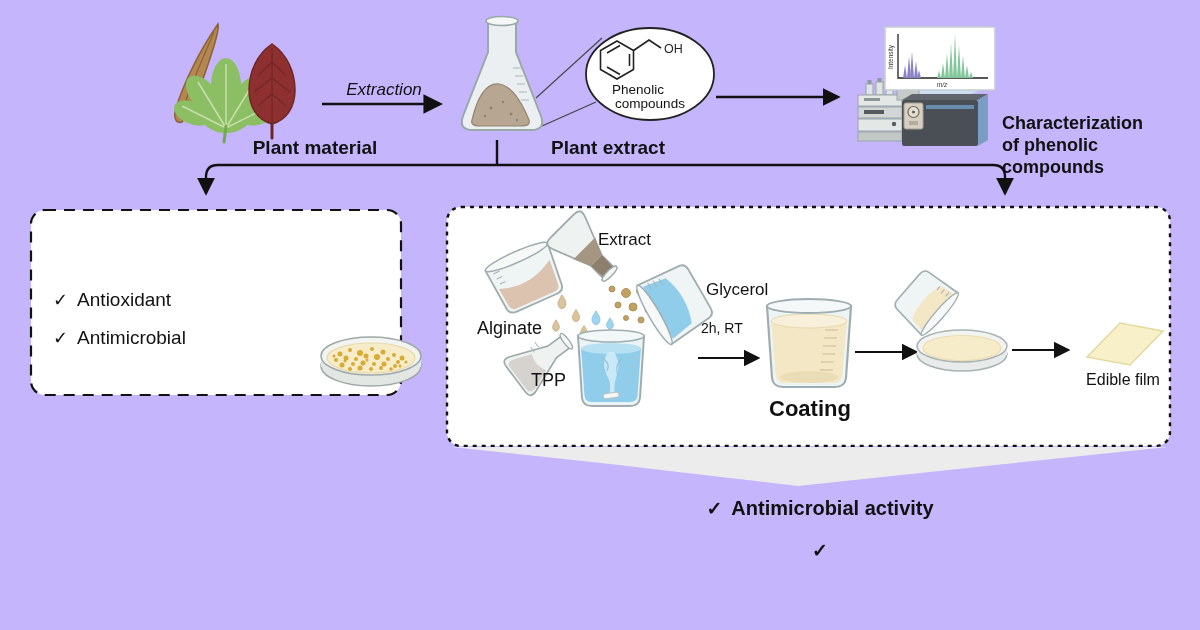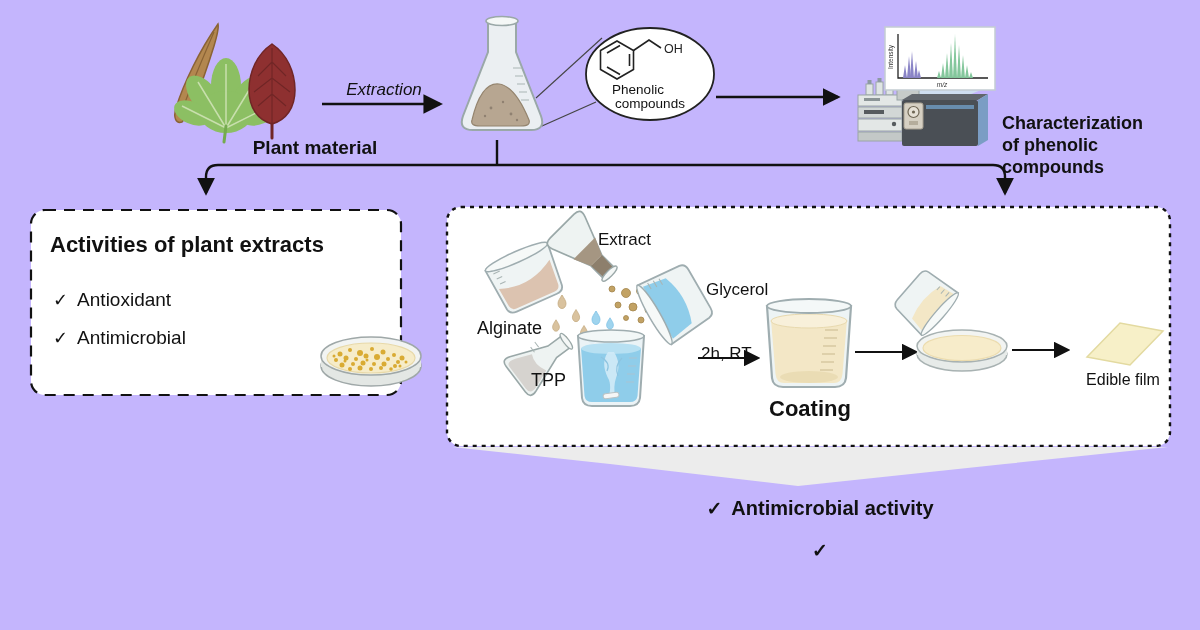--- a/index.html
+++ b/index.html
@@ -274,42 +274,42 @@
     <ellipse cx="962" cy="348" rx="39" ry="12.5" fill="#f7ecca" stroke="#ecdcae" stroke-width="1.2"></ellipse>
   </g>
 
   <line x1="1012" y1="350" x2="1068" y2="350" stroke="#111" stroke-width="2.2" marker-end="url(#arrow)"></line>
 
   <polygon points="1087,357 1120,323 1163,331 1130,365" fill="#f7f0c8" stroke="#e3daa0" stroke-width="1.5"></polygon>
 </svg>
 
   <div class="lbl b c" style="left:215px;top:126px;width:200px;font-size:19px;">Plant material</div>
   <div class="lbl i c" style="left:324px;top:80px;width:120px;font-size:17px;">Extraction</div>
+  <div class="lbl b c" style="left:508px;top:126px;width:200px;font-size:19px;">Plant extract</div>
   <div class="lbl c" style="left:590px;top:82px;width:96px;font-size:13.5px;">Phenolic</div>
   <div class="lbl c" style="left:590px;top:96px;width:120px;font-size:13.5px;">compounds</div>
 
   <div class="lbl b" style="left:1002px;top:102px;font-size:18px;">Characterization</div>
   <div class="lbl b" style="left:1002px;top:124px;font-size:18px;">of phenolic</div>
   <div class="lbl b" style="left:1002px;top:146px;font-size:18px;">compounds</div>
 
-  <div class="lbl b" style="left:50px;top:221px;font-size:22px;">Activities of plant extracts</div>
   <div class="lbl row" style="left:53px;top:289px;font-size:19px;">
     <span class="chk">✓</span>
     <span>Antioxidant</span>
   </div>
   <div class="lbl row" style="left:53px;top:327px;font-size:19px;">
     <span class="chk">✓</span>
     <span>Antimicrobial</span>
   </div>
 
   <div class="lbl" style="left:598px;top:230px;font-size:17px;">Extract</div>
   <div class="lbl" style="left:477px;top:318px;font-size:18px;">Alginate</div>
   <div class="lbl" style="left:706px;top:280px;font-size:17px;">Glycerol</div>
   <div class="lbl" style="left:531px;top:370px;font-size:18px;">TPP</div>
-  <div class="lbl" style="left:701px;top:344px;font-size:17px;">2h, RT</div>
+  <div class="lbl" style="left:701px;top:320px;font-size:14px;">2h, RT</div>
   <div class="lbl b c" style="left:758px;top:385px;width:104px;font-size:22px;">Coating</div>
   <div class="lbl c" style="left:1068px;top:371px;width:110px;font-size:16px;">Edible film</div>
 
   <div class="lbl b row" style="left:640px;top:486px;width:360px;justify-content:center;font-size:20px;">
     <span class="chk">✓</span>
     <span>Antimicrobial activity</span>
   </div>
   <div class="lbl b row" style="left:640px;top:529px;width:360px;justify-content:center;font-size:20px;">
     <span class="chk">✓</span>
   </div>

